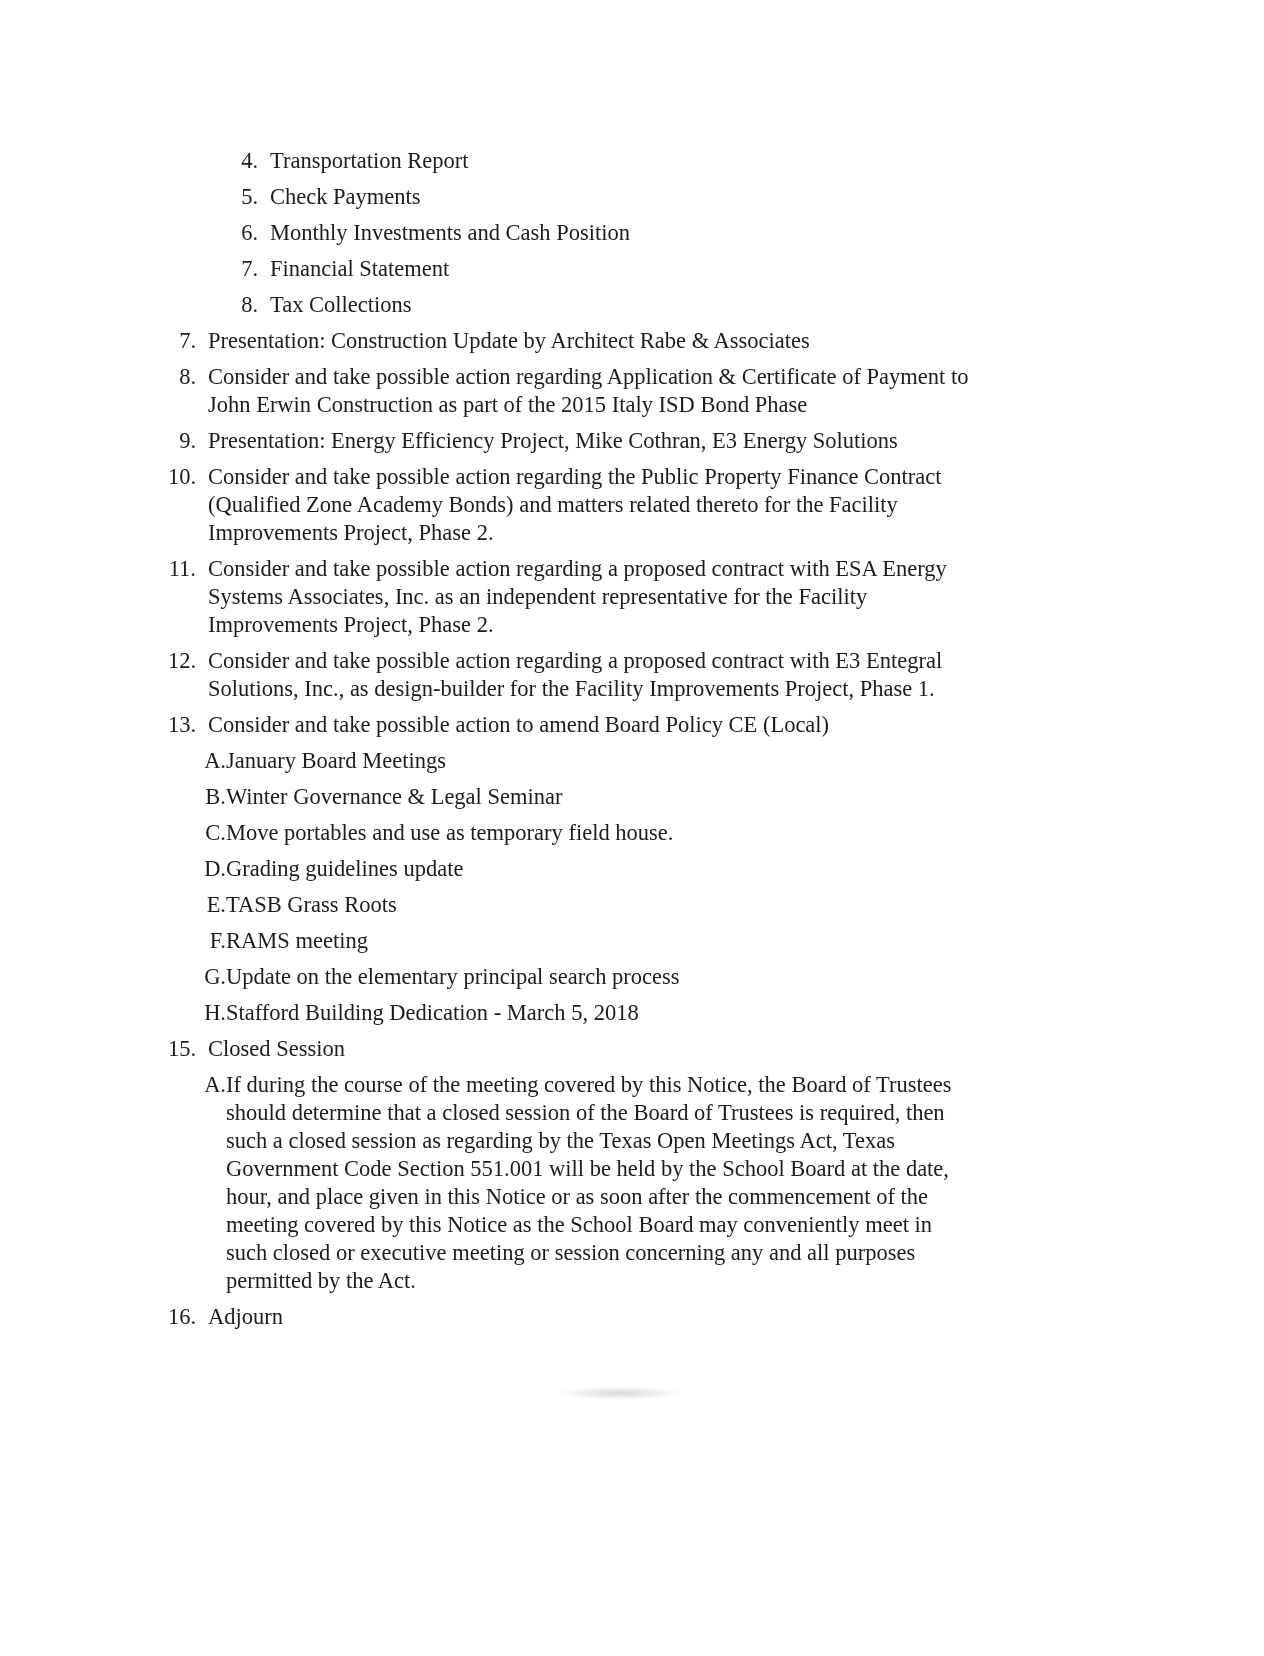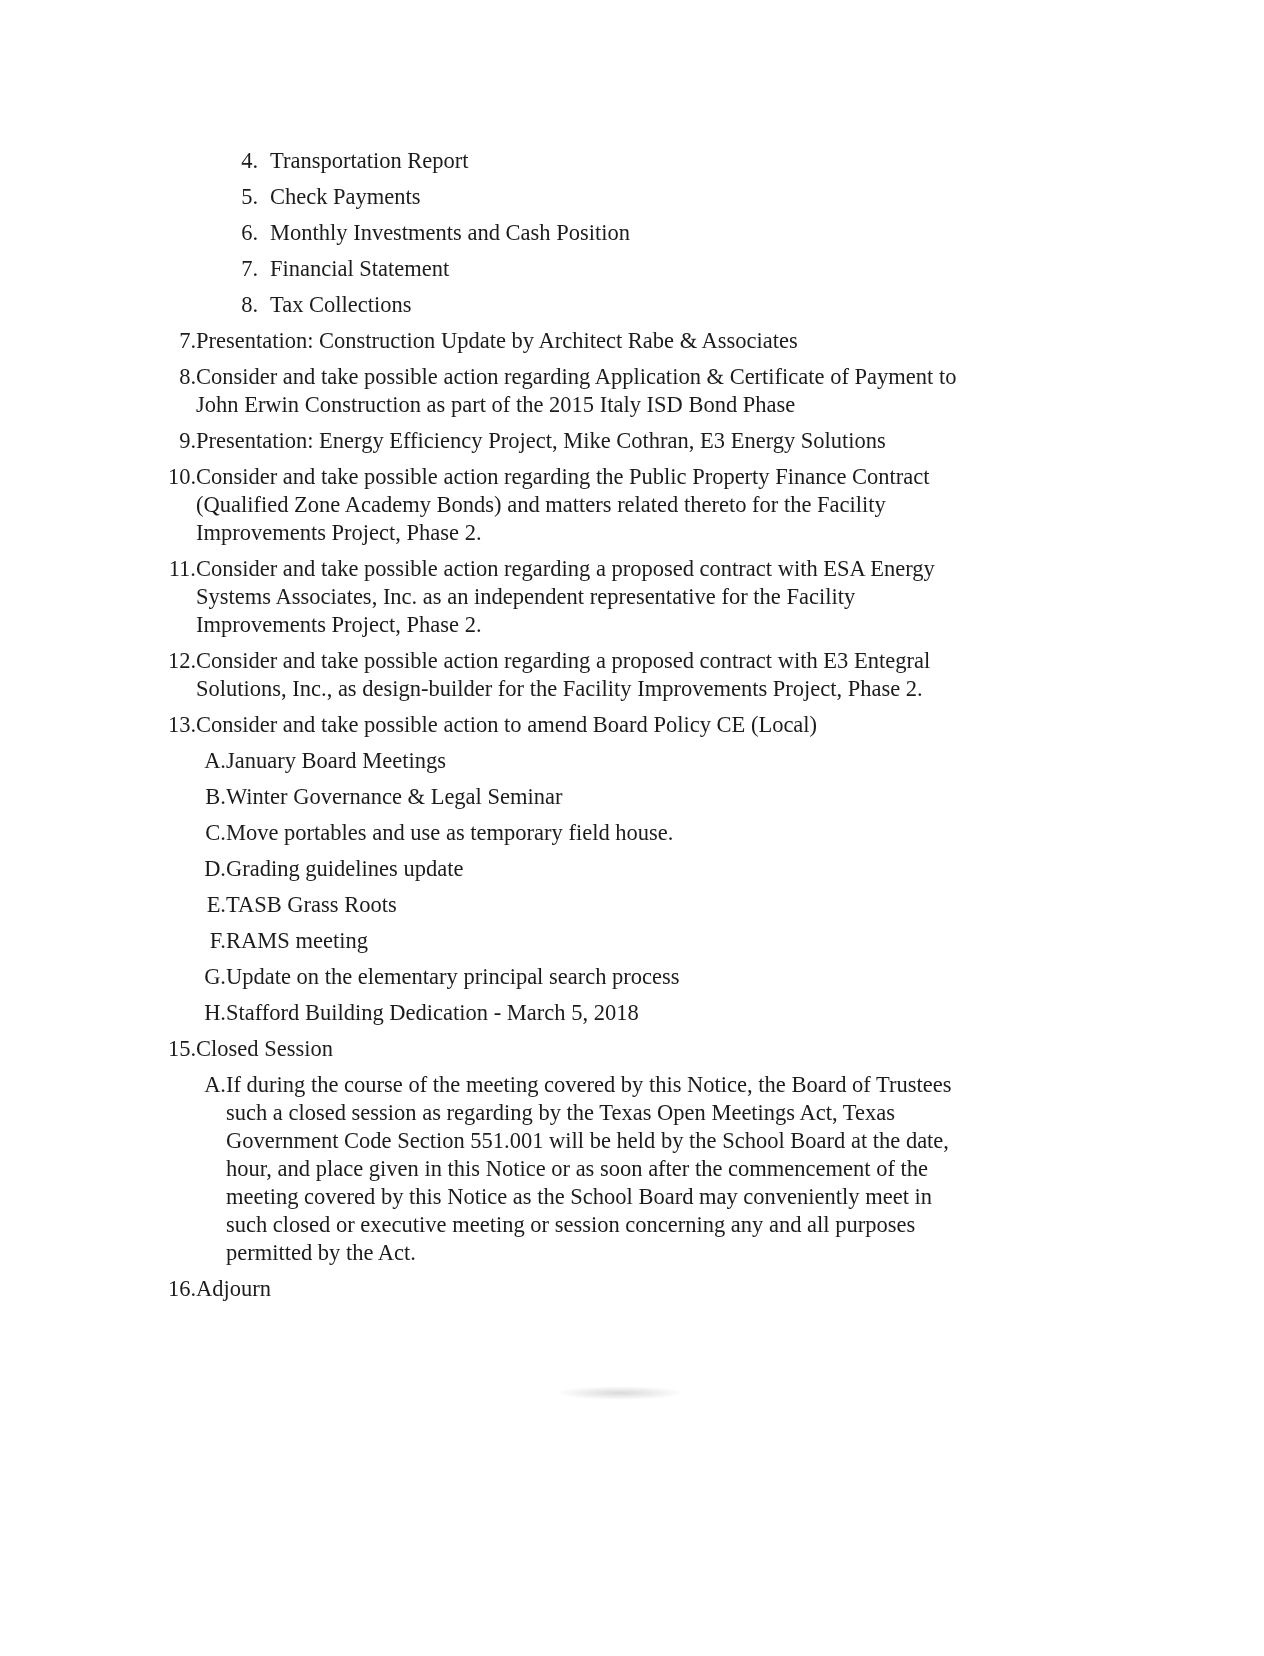--- a/index.html
+++ b/index.html
@@ -30,21 +30,21 @@
     margin-bottom: 8px;
   }
   .row:last-child { margin-bottom: 0; }
   .num {
     flex: 0 0 auto;
     text-align: right;
     white-space: nowrap;
   }
   
   .l1 > .num { width: 196px; }
-  .l1 > .txt { }
+  .l1 > .txt { margin-left: 12px; }
   
   .l2 > .num { width: 226px; }
   .l2 > .txt { }
   
   .l3 > .num { width: 258px; }
   .l3 > .txt { margin-left: 12px; }
   .txt {
     flex: 0 1 auto;
     max-width: 880px;
   }
@@ -123,21 +123,21 @@
         <div>Consider and take possible action regarding a proposed contract with ESA Energy</div>
         <div>Systems Associates, Inc. as an independent representative for the Facility</div>
         <div>Improvements Project, Phase 2.</div>
       </div>
     </div>
 
     <div class="row l1">
       <span class="num">12.</span>
       <div class="txt">
         <div>Consider and take possible action regarding a proposed contract with E3 Entegral</div>
-        <div>Solutions, Inc., as design-builder for the Facility Improvements Project, Phase 2.</div>
+        <div>Solutions, Inc., as design-builder for the Facility Improvements Project, Phase 1.</div>
       </div>
     </div>
 
     <div class="row l1">
       <span class="num">13.</span>
       <div class="txt">
         <div>Consider and take possible action to amend Board Policy CE (Local)</div>
       </div>
     </div>
 
@@ -179,20 +179,21 @@
       <span class="num">15.</span>
       <div class="txt">
         <div>Closed Session</div>
       </div>
     </div>
 
     <div class="row l2">
       <span class="num">A.</span>
       <div class="txt">
         <div>If during the course of the meeting covered by this Notice, the Board of Trustees</div>
+        <div>should determine that a closed session of the Board of Trustees is required, then</div>
         <div>such a closed session as regarding by the Texas Open Meetings Act, Texas</div>
         <div>Government Code Section 551.001 will be held by the School Board at the date,</div>
         <div>hour, and place given in this Notice or as soon after the commencement of the</div>
         <div>meeting covered by this Notice as the School Board may conveniently meet in</div>
         <div>such closed or executive meeting or session concerning any and all purposes</div>
         <div>permitted by the Act.</div>
       </div>
     </div>
 
     <div class="row l1">

